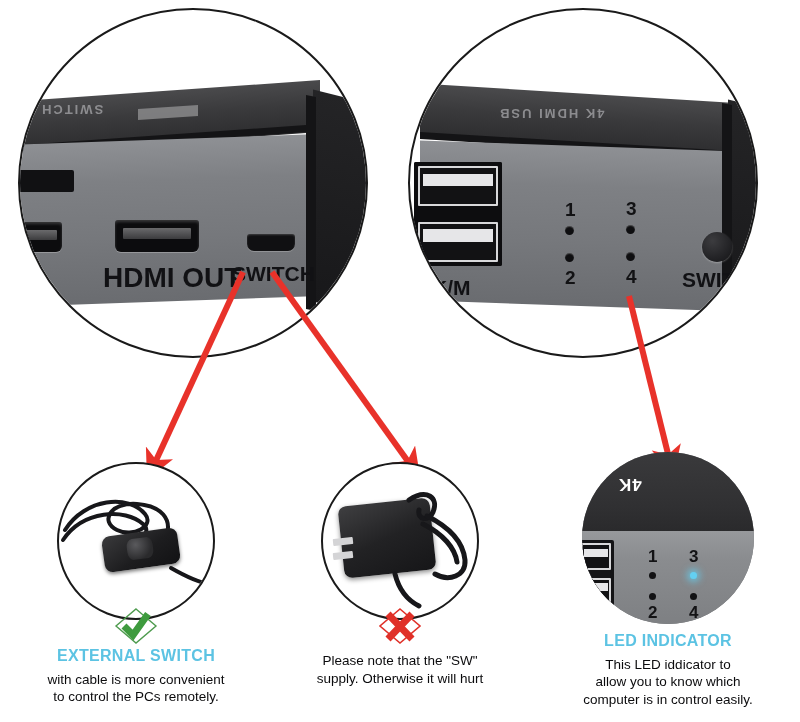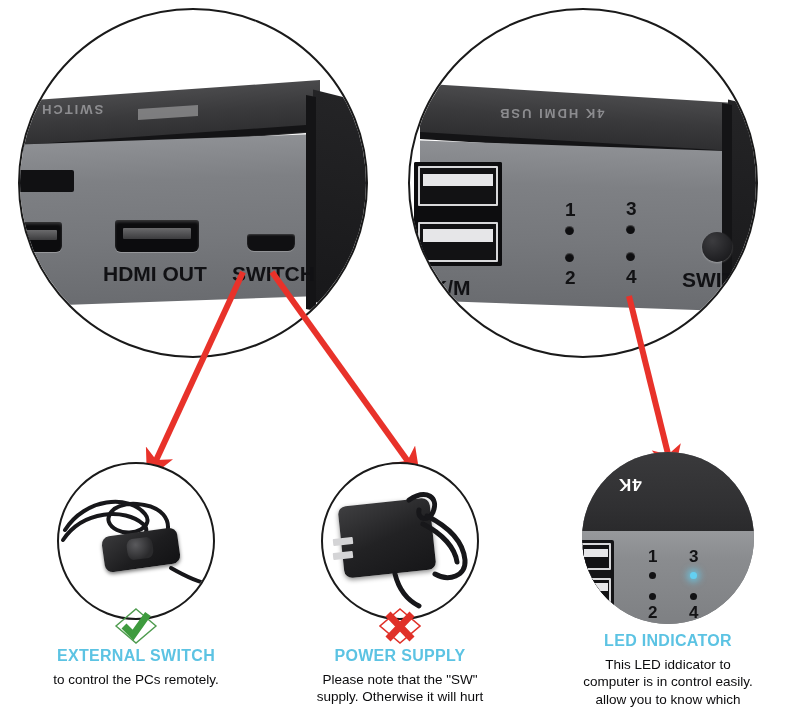--- a/index.html
+++ b/index.html
@@ -290,21 +290,21 @@
 
     <div class="dev-side" style="left:293px; top:88px; width:68px; height:212px; transform:skewY(14deg);"></div>
     <div class="dev-edge" style="left:286px; top:86px; width:10px; height:214px; transform:skewY(12deg);"></div>
 
     <div class="slotvent" style="left:-10px; top:160px; width:64px; height:22px;"></div>
 
     <div class="hdmi-port" style="left:-16px; top:212px; width:58px; height:30px;"></div>
     <div class="port-label" style="left:2px; top:252px; font-size:21px;">4</div>
 
     <div class="hdmi-port" style="left:95px; top:210px; width:84px; height:32px;"></div>
-    <div class="port-label" style="left:83px; top:252px; font-size:21px;">HDMI OUT</div>
+    <div class="port-label" style="left:83px; top:252px; font-size:28px;">HDMI OUT</div>
 
     <div class="micro-port" style="left:227px; top:224px; width:48px; height:17px;"></div>
     <div class="port-label" style="left:212px; top:252px; font-size:21px;">SWITCH</div>
 
   </div>
 
   <div class="circle-top" id="circle-right">
 
     <div class="dev-top" style="left:10px; top:84px; width:340px; height:54px; transform:skewY(3.5deg);"></div>
     <div class="brandtext" style="left:88px; top:96px;">4K HDMI USB</div>
@@ -369,20 +369,21 @@
     <div class="mark">
       <svg width="46" height="40" viewBox="0 0 46 40">
         <path d="M23,3 L43,20 L23,37 L3,20 Z" fill="none" stroke="#4e9b4e" stroke-width="1.4"></path>
         <path d="M11,20 L20,29 L35,8" fill="none" stroke="#3e9b3e" stroke-width="7" stroke-linecap="butt" stroke-linejoin="miter"></path>
       </svg>
     </div>
 
     <div class="panel-title">EXTERNAL SWITCH</div>
 
     <div class="panel-body">
+      <div>with cable is more convenient</div>
       <div>to control the PCs remotely.</div>
     </div>
 
   </div>
 
   <div class="panel" id="panel-middle">
 
     <div class="photo-circle" id="photo-power">
       <div class="pa-body" style="left:18px; top:38px; width:92px; height:72px; transform:rotate(-6deg);"></div>
       <div class="pa-prong" style="left:10px; top:74px; width:20px; height:7px; transform:rotate(-6deg);"></div>
@@ -397,21 +398,20 @@
       </svg>
     </div>
 
     <div class="mark">
       <svg width="46" height="40" viewBox="0 0 46 40">
         <path d="M23,3 L43,20 L23,37 L3,20 Z" fill="none" stroke="#e03028" stroke-width="1.6"></path>
         <path d="M11,8 L35,33 M35,8 L11,33" stroke="#e03028" stroke-width="7" stroke-linecap="butt"></path>
       </svg>
     </div>
 
-    <div class="panel-title">POWER SUPPLY</div>
 
     <div class="panel-body">
       <div>Please note that the "SW"</div>
       <div>supply. Otherwise it will hurt</div>
 
     </div>
 
   </div>
 
   <div class="panel" id="panel-right">
@@ -434,19 +434,19 @@
       <div class="ledphoto-num" style="left:107px; top:96px;">3</div>
       <div class="ledphoto-dot lit" style="left:108px; top:120px;"></div>
       <div class="ledphoto-dot" style="left:108px; top:141px;"></div>
       <div class="ledphoto-num" style="left:107px; top:152px;">4</div>
     </div>
 
     <div class="panel-title" style="margin-top:8px;">LED INDICATOR</div>
 
     <div class="panel-body">
       <div>This LED iddicator to</div>
+      <div>allow you to know which</div>
       <div>computer is in control easily.</div>
-      <div>allow you to know which</div>
     </div>
 
   </div>
 
 </div>
 
 </body></html>

